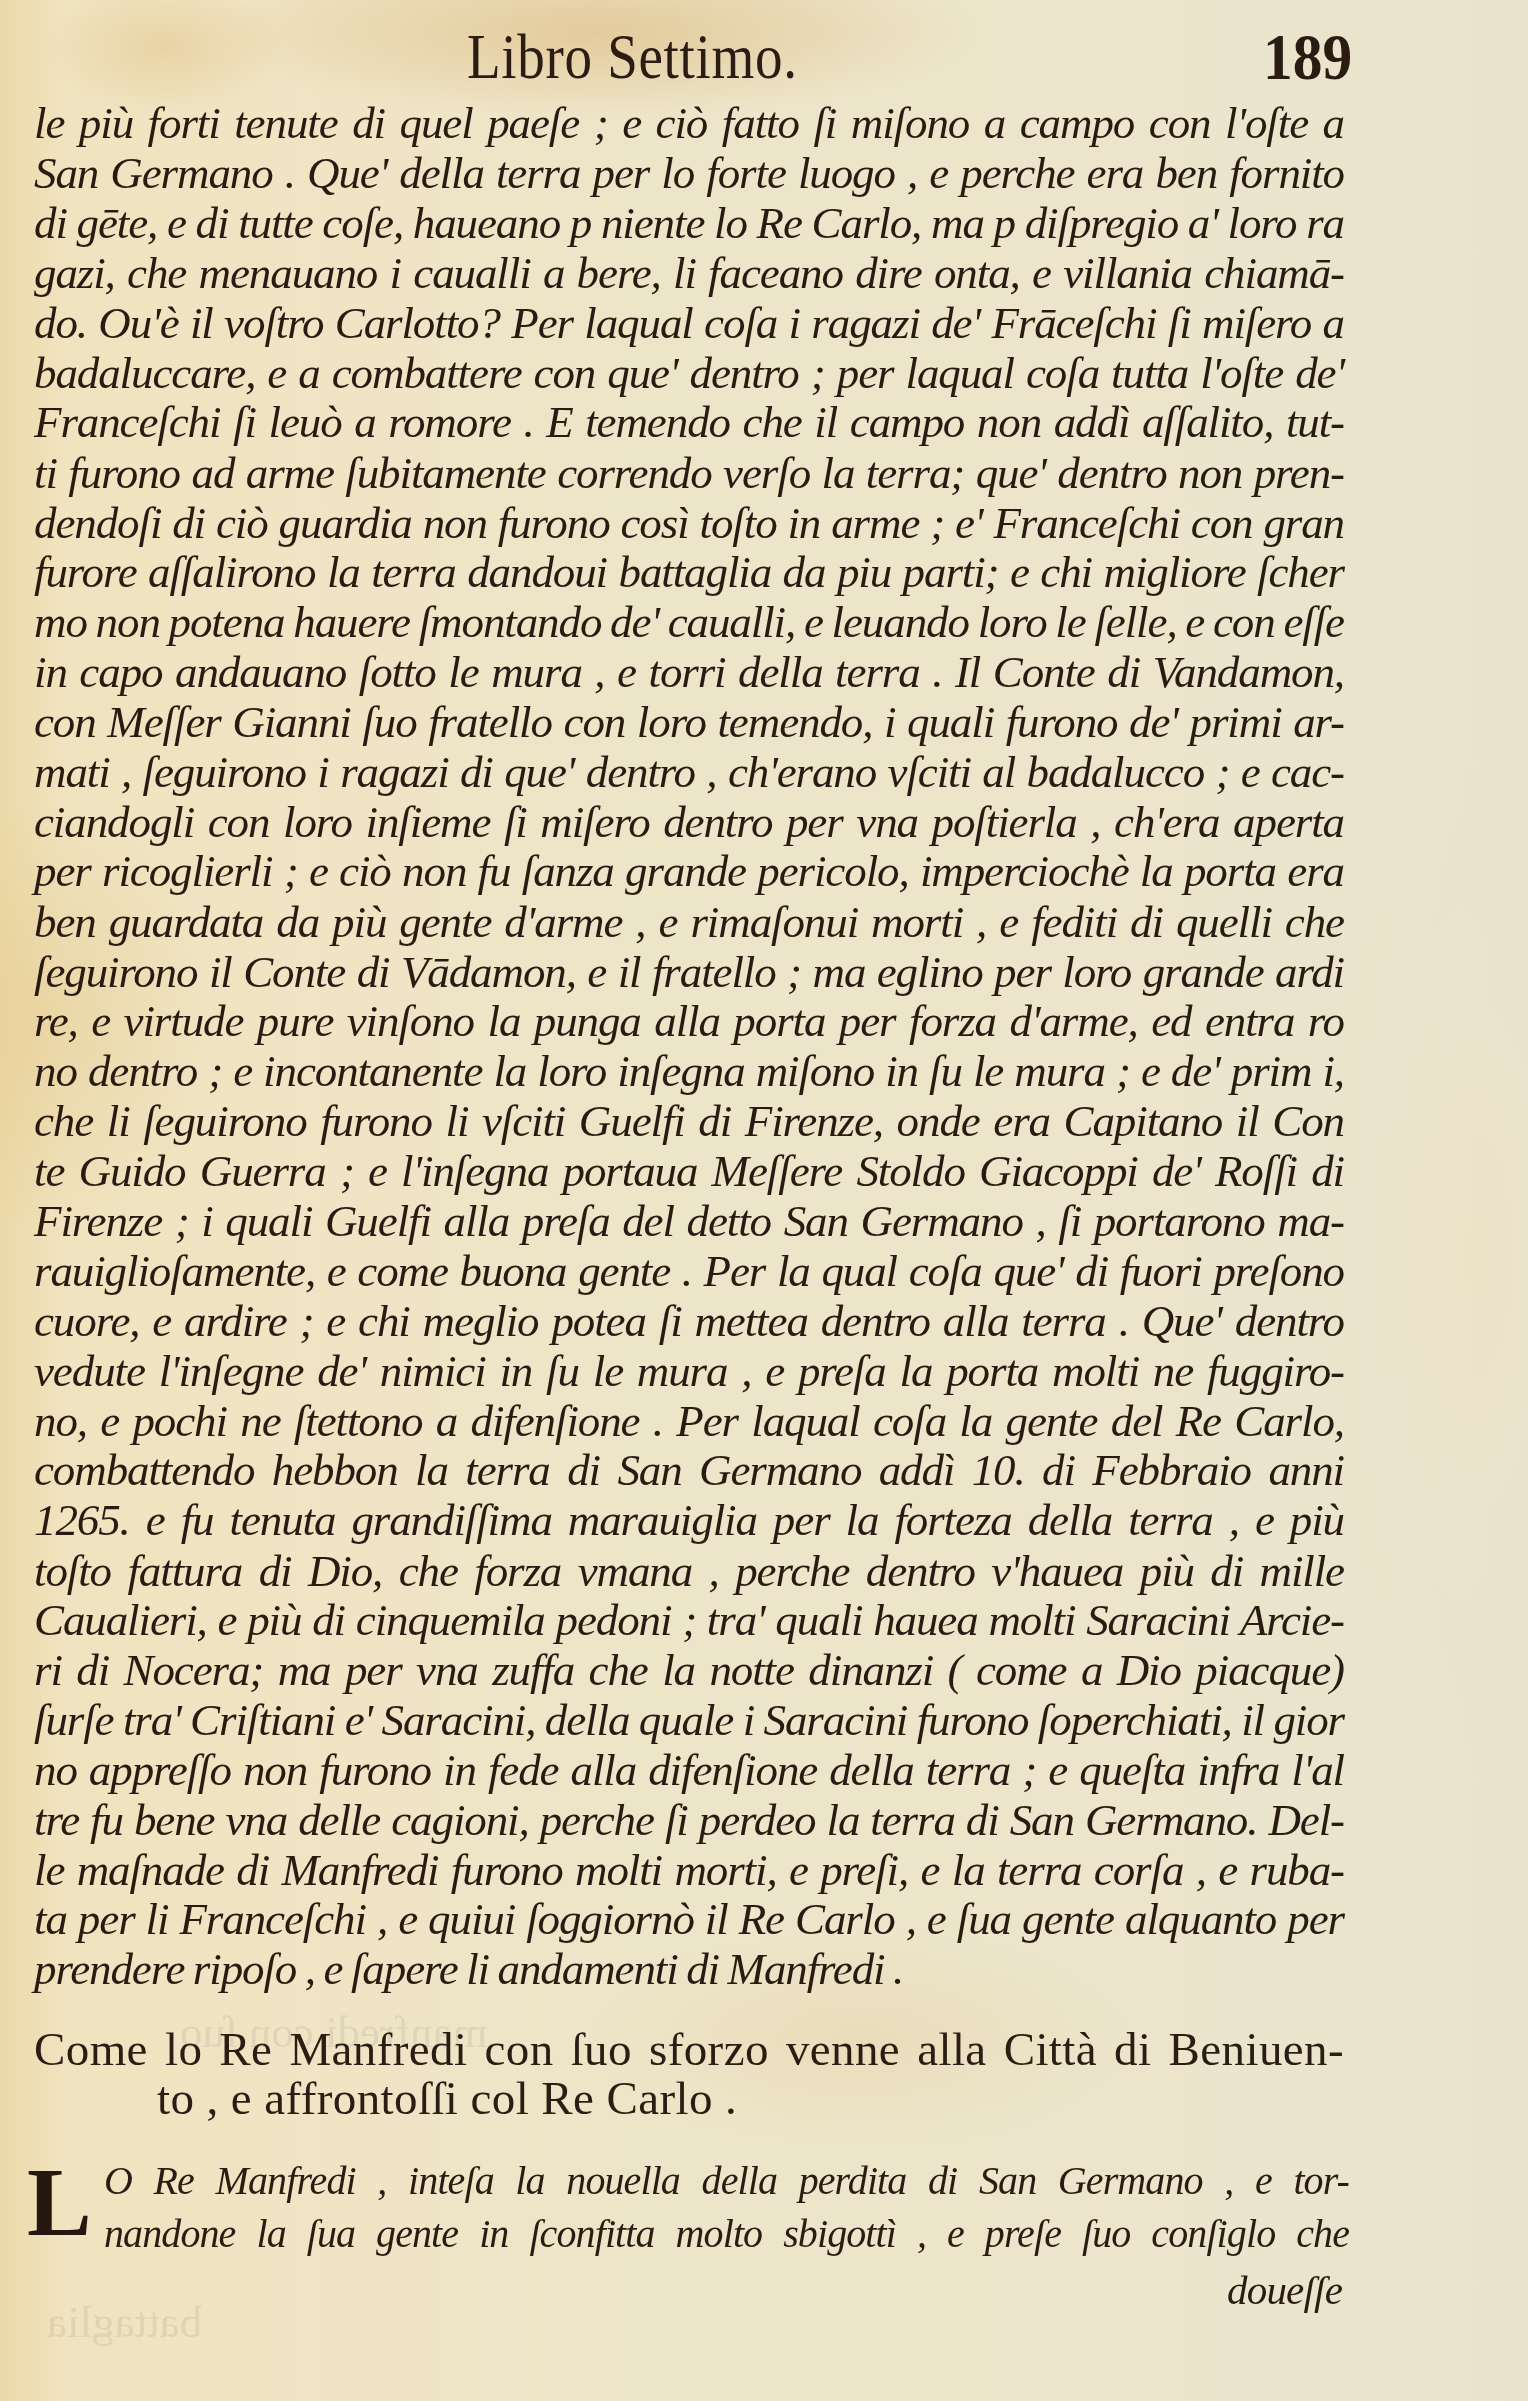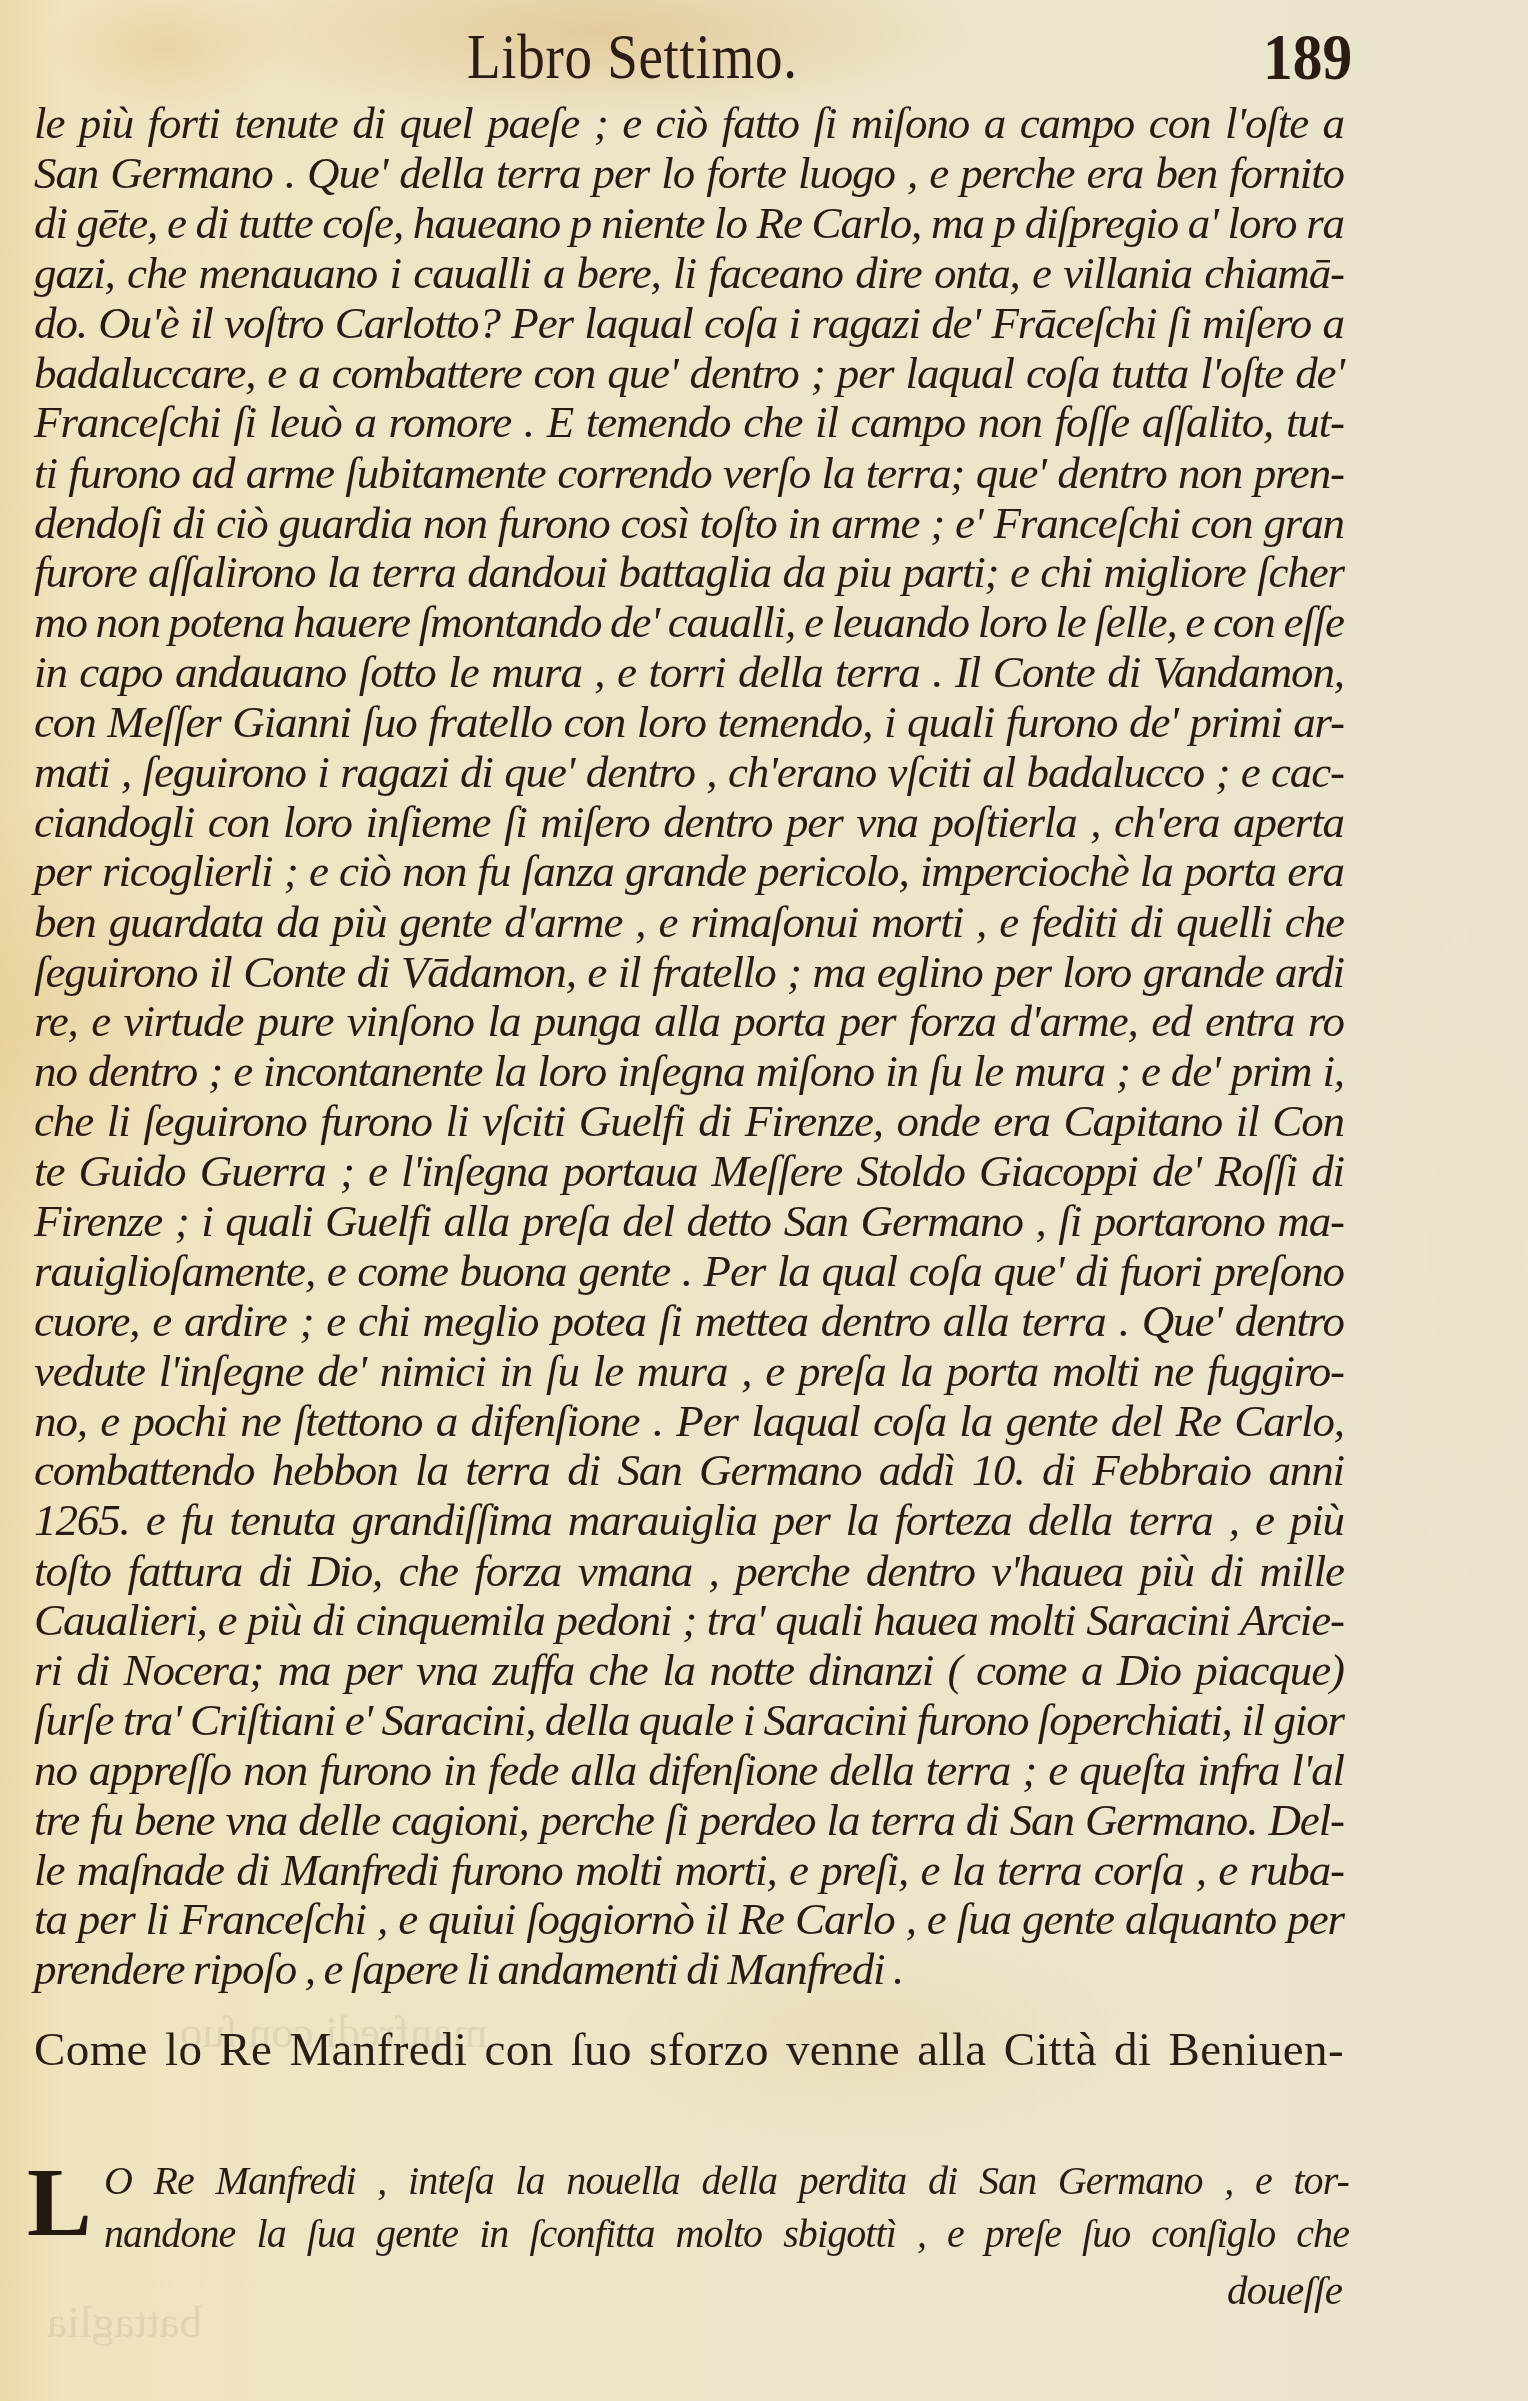--- a/index.html
+++ b/index.html
@@ -82,21 +82,21 @@
   <div class="runhead">Libro Settimo.</div>
   <div class="folio">189</div>
 
   <div>
     <div class="line" style="top:98px"><span>le più forti tenute di quel paeſe ; e ciò fatto ſi miſono a campo con l'oſte a</span></div>
     <div class="line" style="top:148px"><span>San Germano . Que' della terra per lo forte luogo , e perche era ben fornito</span></div>
     <div class="line" style="top:198px"><span>di gēte, e di tutte coſe, haueano p niente lo Re Carlo, ma p diſpregio a' loro ra</span></div>
     <div class="line" style="top:248px"><span>gazi, che menauano i caualli a bere, li faceano dire onta, e villania chiamā-</span></div>
     <div class="line" style="top:298px"><span>do. Ou'è il voſtro Carlotto? Per laqual coſa i ragazi de' Frāceſchi ſi miſero a</span></div>
     <div class="line" style="top:348px"><span>badaluccare, e a combattere con que' dentro ; per laqual coſa tutta l'oſte de'</span></div>
-    <div class="line" style="top:397px"><span>Franceſchi ſi leuò a romore . E temendo che il campo non foſſe aſſalito, tut-</span></div>
+    <div class="line" style="top:397px"><span>Franceſchi ſi leuò a romore . E temendo che il campo non addì aſſalito, tut-</span></div>
     <div class="line" style="top:448px"><span>ti furono ad arme ſubitamente correndo verſo la terra; que' dentro non pren-</span></div>
     <div class="line" style="top:498px"><span>dendoſi di ciò guardia non furono così toſto in arme ; e' Franceſchi con gran</span></div>
     <div class="line" style="top:547px"><span>furore aſſalirono la terra dandoui battaglia da piu parti; e chi migliore ſcher</span></div>
     <div class="line" style="top:597px"><span>mo non potena hauere ſmontando de' caualli, e leuando loro le ſelle, e con eſſe</span></div>
     <div class="line" style="top:647px"><span>in capo andauano ſotto le mura , e torri della terra . Il Conte di Vandamon,</span></div>
     <div class="line" style="top:697px"><span>con Meſſer Gianni ſuo fratello con loro temendo, i quali furono de' primi ar-</span></div>
     <div class="line" style="top:747px"><span>mati , ſeguirono i ragazi di que' dentro , ch'erano vſciti al badalucco ; e cac-</span></div>
     <div class="line" style="top:797px"><span>ciandogli con loro inſieme ſi miſero dentro per vna poſtierla , ch'era aperta</span></div>
     <div class="line" style="top:846px"><span>per ricoglierli ; e ciò non fu ſanza grande pericolo, imperciochè la porta era</span></div>
     <div class="line" style="top:897px"><span>ben guardata da più gente d'arme , e rimaſonui morti , e fediti di quelli che</span></div>
@@ -117,20 +117,21 @@
     <div class="line" style="top:1645px"><span>ri di Nocera; ma per vna zuffa che la notte dinanzi ( come a Dio piacque)</span></div>
     <div class="line" style="top:1695px"><span>ſurſe tra' Criſtiani e' Saracini, della quale i Saracini furono ſoperchiati, il gior</span></div>
     <div class="line" style="top:1745px"><span>no appreſſo non furono in fede alla difenſione della terra ; e queſta infra l'al</span></div>
     <div class="line" style="top:1795px"><span>tre fu bene vna delle cagioni, perche ſi perdeo la terra di San Germano. Del-</span></div>
     <div class="line" style="top:1845px"><span>le maſnade di Manfredi furono molti morti, e preſi, e la terra corſa , e ruba-</span></div>
     <div class="line" style="top:1894px"><span>ta per li Franceſchi , e quiui ſoggiornò il Re Carlo , e ſua gente alquanto per</span></div>
     <div class="line" style="top:1944px; text-align:left; text-align-last:left;"><span style="text-align:left; text-align-last:left;">prendere ripoſo , e ſapere li andamenti di Manfredi .</span></div>
   </div>
 
   <div class="ch-title l1"><span>Come lo Re Manfredi con ſuo sforzo venne alla Città di Beniuen-</span></div>
+  <div class="ch-title l2">to , e affrontoſſi col Re Carlo .</div>
 
   <div class="dropcap">L</div>
   <div class="cline" style="top:2156px"><span>O Re Manfredi , inteſa la nouella della perdita di San Germano , e tor-</span></div>
   <div class="cline" style="top:2209px"><span>nandone la ſua gente in ſconfitta molto sbigottì , e preſe ſuo conſiglo che</span></div>
   <div class="catchword">doueſſe</div>
 
 </div>
 
 
 </body></html>

